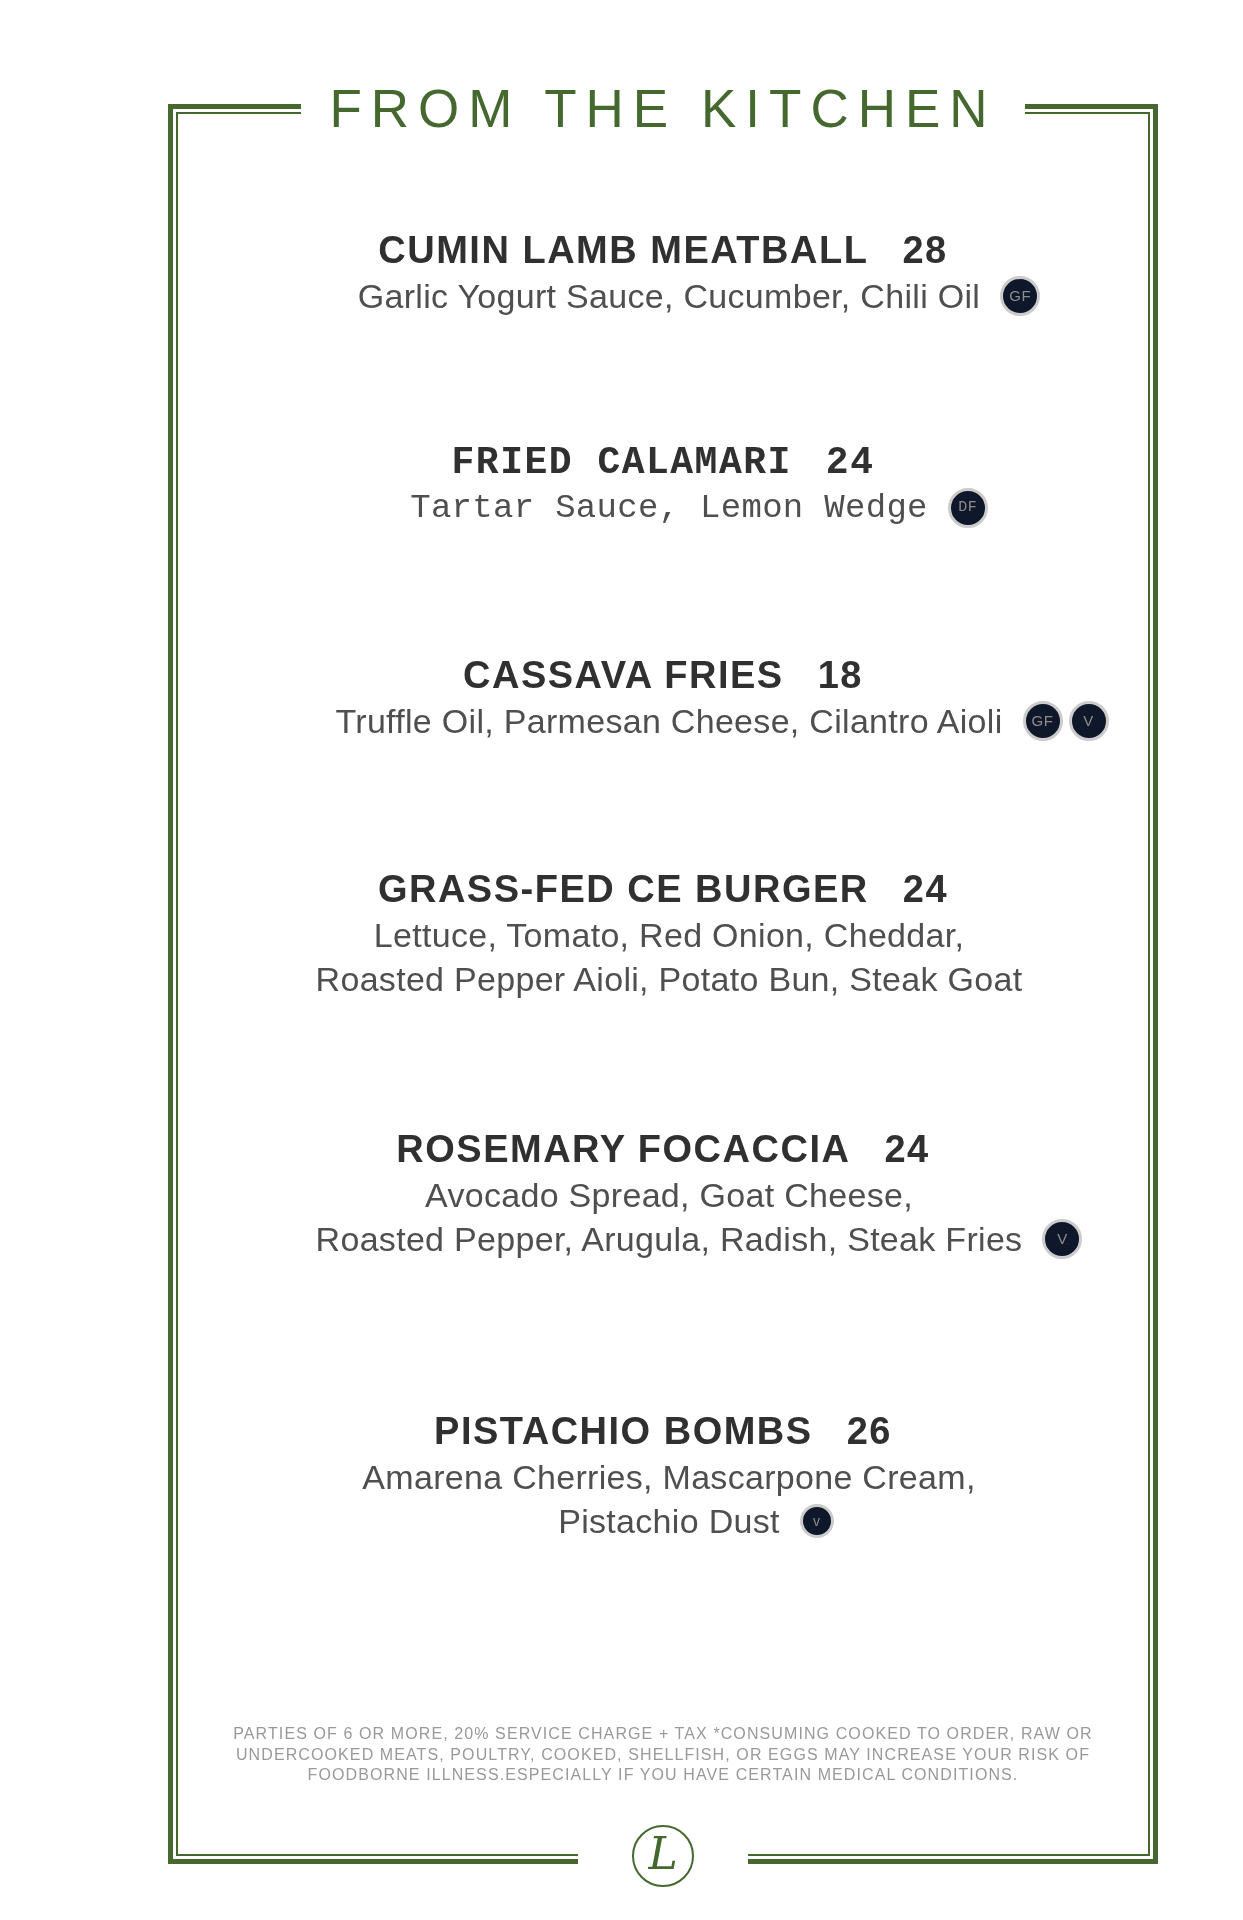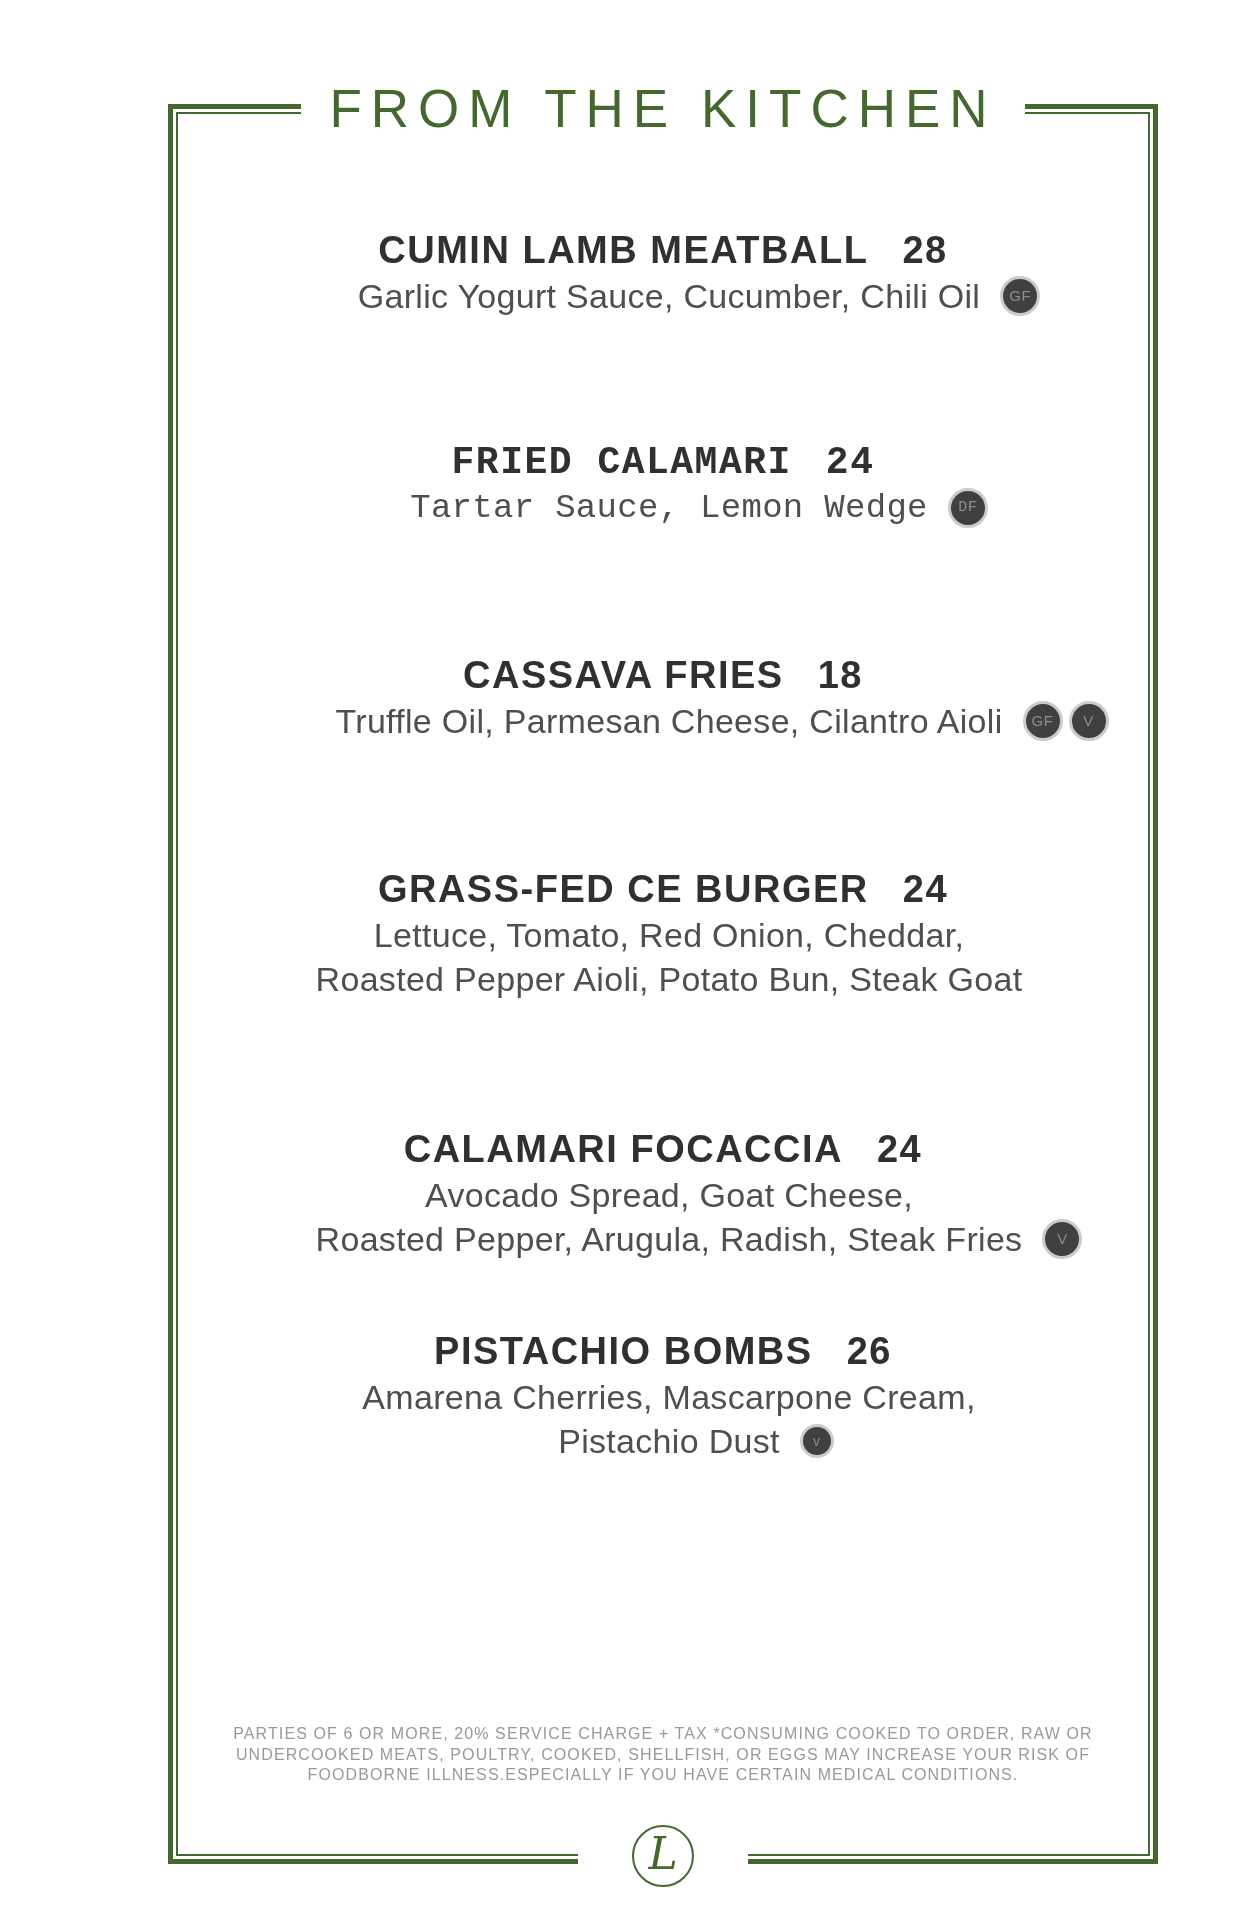--- a/index.html
+++ b/index.html
@@ -54,21 +54,21 @@
     left: 168px;
     width: 990px;
     text-align: center;
     z-index: 2;
   }
   .item-1 { top: 227px; }
   .item-2 { top: 439px; font-family: Liberation Mono, monospace; }
   .item-3 { top: 652px; }
   .item-4 { top: 866px; }
   .item-5 { top: 1126px; }
-  .item-6 { top: 1328px; }
+  .item-6 { top: 1408px; }
 
   .item-heading {
     font-size: 38px;
     font-weight: bold;
     letter-spacing: 1.5px;
     color: #303030;
     line-height: 47px;
     white-space: nowrap;
   }
   .item-price { margin-left: 34px; }
@@ -97,21 +97,21 @@
     width: 40px; height: 40px;
     border: 3px solid #cccccc;
     border-radius: 50%;
     display: inline-flex;
     align-items: center;
     justify-content: center;
     font-size: 15px;
     font-weight: 400;
     letter-spacing: 0.5px;
     color: #8c8c8c;
-    background: #404040;
+    background: #0f172a;
   }
   .badge.small {
     width: 34px; height: 34px;
     font-size: 14px;
   }
 
   
   .disclaimer {
     position: absolute;
     left: 168px; top: 1724px;
@@ -188,21 +188,21 @@
         </span></div>
   </div>
 
   <div class="item item-4">
     <div class="item-heading"><span>GRASS-FED CE BURGER</span><span class="item-price">24</span></div>
     <div class="desc-line"><span>Lettuce, Tomato, Red Onion, Cheddar,</span></div>
     <div class="desc-line"><span>Roasted Pepper Aioli, Potato Bun, Steak Goat</span></div>
   </div>
 
   <div class="item item-5">
-    <div class="item-heading"><span>CALAMARI FOCACCIA</span><span class="item-price">24</span></div>
+    <div class="item-heading"><span>ROSEMARY FOCACCIA</span><span class="item-price">24</span></div>
     <div class="desc-line"><span>Avocado Spread, Goat Cheese,</span></div>
     <div class="desc-line"><span>Roasted Pepper, Arugula, Radish, Steak Fries</span><span class="badges">
           <span class="badge">V</span>
         </span></div>
   </div>
 
   <div class="item item-6">
     <div class="item-heading"><span>PISTACHIO BOMBS</span><span class="item-price">26</span></div>
     <div class="desc-line"><span>Amarena Cherries, Mascarpone Cream,</span></div>
     <div class="desc-line"><span>Pistachio Dust</span><span class="badges">

